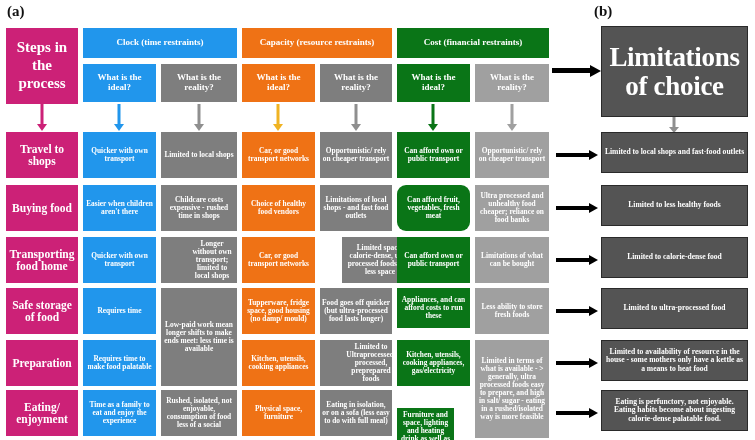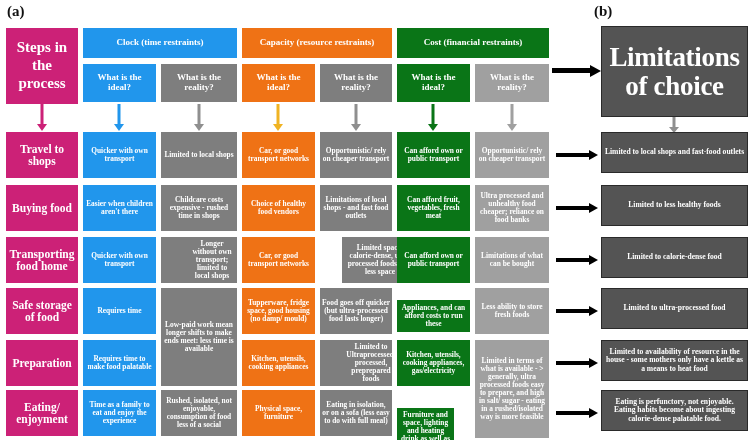--- a/index.html
+++ b/index.html
@@ -121,21 +121,21 @@
   <div class="bar" style="width:33px;"></div>
     <div class="tip" style="left:33px;"></div>
 </div>
 <div class="box darkgrey cell-b" style="left:601px;top:132px;width:147px;height:41px;">Limited to local shops and fast-food outlets</div>
 
 <div class="box magenta rowlabel" style="left:6px;top:185px;width:72px;height:46px;">Buying food</div>
 <div class="box blue cell" style="left:83px;top:185px;width:73px;height:46px;">Easier when children aren't there</div>
 <div class="box grey cell" style="left:161px;top:185px;width:76px;height:46px;">Childcare costs expensive - rushed time in shops</div>
 <div class="box orange cell" style="left:242px;top:185px;width:73px;height:46px;">Choice of healthy food vendors</div>
 <div class="box grey cell" style="left:320px;top:185px;width:72px;height:46px;">Limitations of local shops - and fast food outlets</div>
-<div class="box green cell" style="left:397px;top:185px;width:73px;height:46px;">Can afford fruit, vegetables, fresh meat</div>
+<div class="box green cell" style="left:397px;top:185px;width:73px;height:46px;border-radius:9px;">Can afford fruit, vegetables, fresh meat</div>
 <div class="box greyL cell" style="left:475px;top:185px;width:74px;height:46px;">Ultra processed and unhealthy food cheaper; reliance on food banks</div>
 <div class="harrow" style="left:556px;top:203px;width:42px;">
   <div class="bar" style="width:33px;"></div>
     <div class="tip" style="left:33px;"></div>
 </div>
 <div class="box darkgrey cell-b" style="left:601px;top:185px;width:147px;height:41px;">Limited to less healthy foods</div>
 
 <div class="box magenta rowlabel" style="left:6px;top:237px;width:72px;height:46px;">Transporting food home</div>
 <div class="box blue cell" style="left:83px;top:237px;width:73px;height:46px;">Quicker with own transport</div>
 <div class="box grey cell" style="left:161px;top:237px;width:76px;height:46px;padding-left:28px;">Longer without own transport; limited to local shops</div>
@@ -148,21 +148,21 @@
     <div class="tip" style="left:33px;"></div>
 </div>
 <div class="box darkgrey cell-b" style="left:601px;top:237px;width:147px;height:41px;">Limited to calorie-dense food</div>
 
 <div class="box magenta rowlabel" style="left:6px;top:288px;width:72px;height:46px;">Safe storage of food</div>
 <div class="box blue cell" style="left:83px;top:288px;width:73px;height:46px;">Requires time</div>
 
 <div class="box grey cell" style="left:161px;top:288px;width:76px;height:98px;">Low-paid work mean longer shifts to make ends meet: less time is available</div>
 <div class="box orange cell" style="left:242px;top:288px;width:73px;height:46px;">Tupperware, fridge space, good housing (no damp/ mould)</div>
 <div class="box grey cell" style="left:320px;top:288px;width:72px;height:46px;">Food goes off quicker (but ultra-processed food lasts longer)</div>
-<div class="box green cell" style="left:397px;top:300px;width:73px;height:32px;">Appliances, and can afford costs to run these</div>
+<div class="box green cell" style="left:397px;top:288px;width:73px;height:40px;">Appliances, and can afford costs to run these</div>
 <div class="box greyL cell" style="left:475px;top:288px;width:74px;height:46px;">Less ability to store fresh foods</div>
 <div class="harrow" style="left:556px;top:306px;width:42px;">
   <div class="bar" style="width:33px;"></div>
     <div class="tip" style="left:33px;"></div>
 </div>
 <div class="box darkgrey cell-b" style="left:601px;top:288px;width:147px;height:41px;">Limited to ultra-processed food</div>
 
 <div class="box magenta rowlabel" style="left:6px;top:340px;width:72px;height:46px;">Preparation</div>
 <div class="box blue cell" style="left:83px;top:340px;width:73px;height:46px;">Requires time to make food palatable</div>
 <div class="box orange cell" style="left:242px;top:340px;width:73px;height:46px;">Kitchen, utensils, cooking appliances</div>

